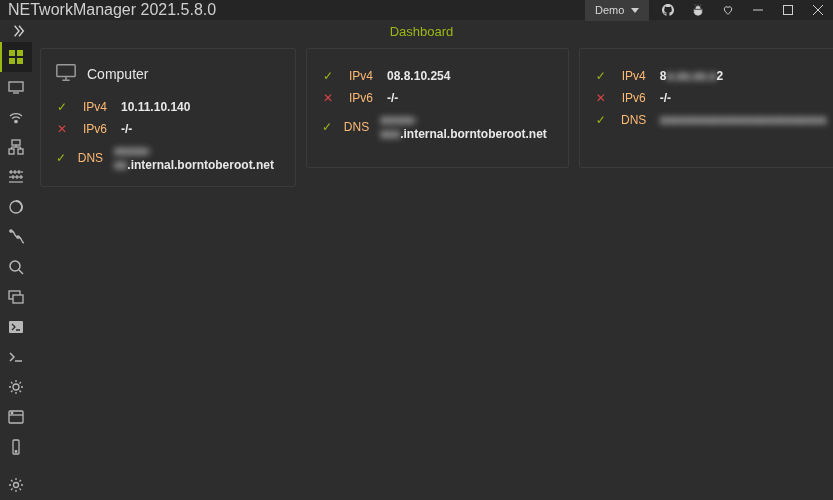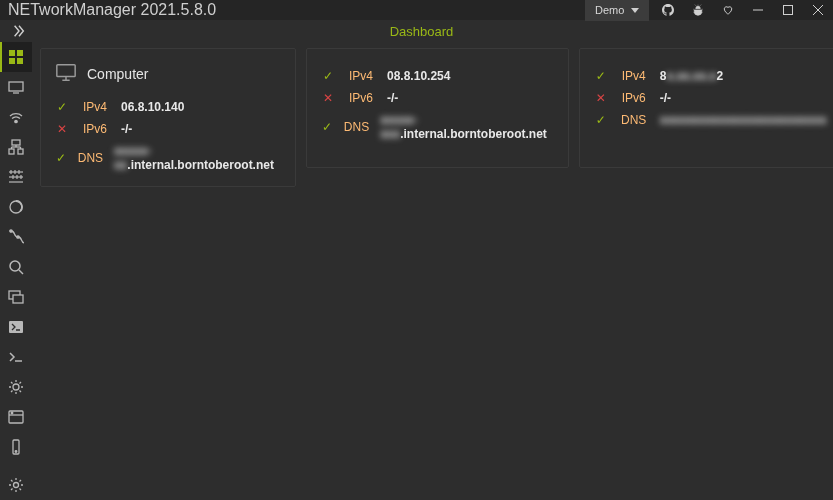--- a/index.html
+++ b/index.html
@@ -294,21 +294,21 @@
               <rect x="2" y="4" width="20" height="13" rx="1"></rect>
               <line x1="8" y1="21" x2="16" y2="21"></line>
               <line x1="12" y1="17" x2="12" y2="21"></line>
             </svg>
         </span>
         <span class="t">Computer</span>
       </div>
       <div class="row">
         <span class="chk ok">✓</span>
         <span class="lbl">IPv4</span>
-        <span class="val">06.8.10.140</span>
+        <span class="val">10.11.10.140</span>
       </div>
       <div class="row">
         <span class="chk bad">✕</span>
         <span class="lbl">IPv6</span>
         <span class="val">-/-</span>
       </div>
       <div class="row">
         <span class="chk ok">✓</span>
         <span class="lbl">DNS</span>
         <span class="val"><span class="blur">xxxxx-xx</span><span>.internal.borntoberoot.net</span></span>

